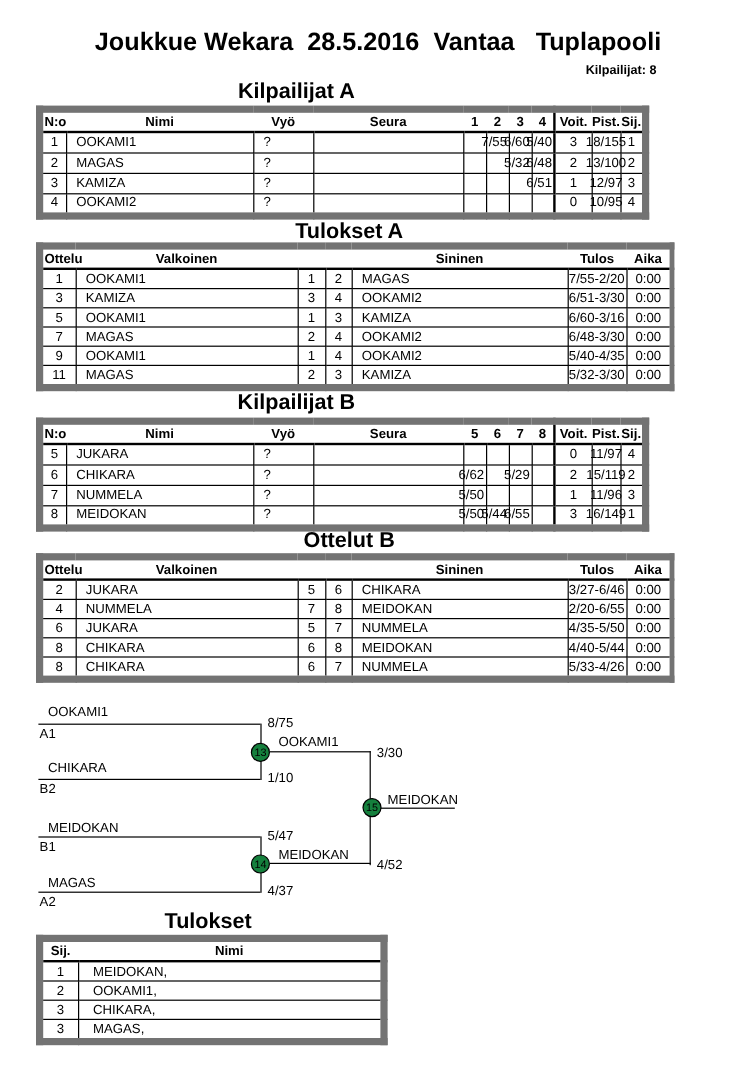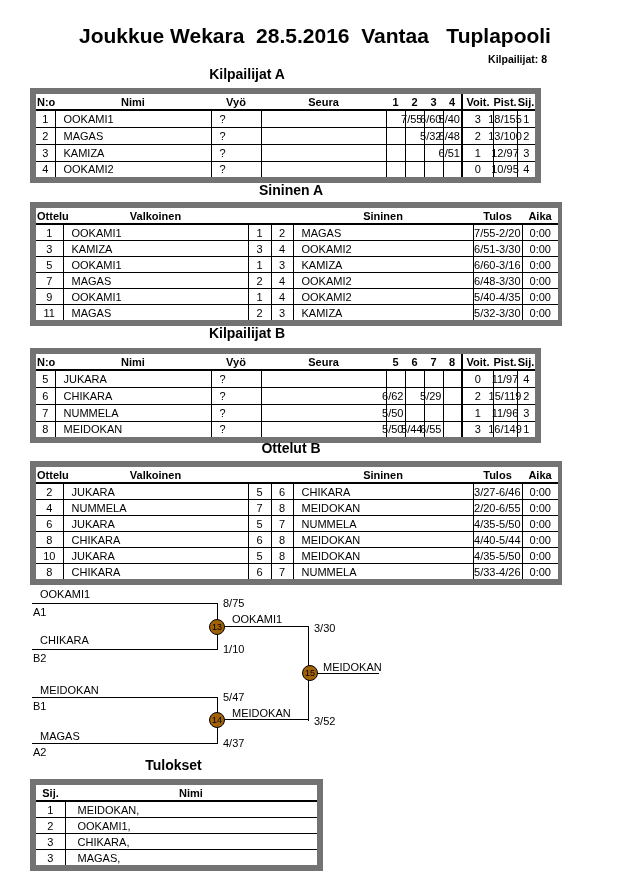--- a/index.html
+++ b/index.html
@@ -2,21 +2,21 @@
 <html><head>
 <meta charset="utf-8">
 <style>
   html,body { margin:0; padding:0; background:#fff; }
   .page { position:relative; width:562px; height:891px; background:#ffffff;
           font-family:"Liberation Sans", sans-serif; color:#000; overflow:hidden; }
 
   .main-title { position:absolute; top:24px; left:0; width:630px; text-align:center;
                 font-size:21px; font-weight:bold; white-space:pre; }
   .count-label { position:absolute; top:53px; right:15px; font-size:10.5px; font-weight:bold; }
-  .sec-title { position:absolute; text-align:center; font-size:14px; font-weight:bold; }
+  .sec-title { position:absolute; text-align:center; font-size:18px; font-weight:bold; }
 
   table.grid { position:absolute; border-collapse:collapse; table-layout:fixed; background:#fff; border:6px solid #737373; }
   table.grid th { font-size:11px; font-weight:bold; padding:0; border:none; border-bottom:2px solid #000;
                   white-space:nowrap; overflow:visible; text-align:center; height:15px; }
   table.grid td { font-size:11px; padding:0; border:1px solid #000; text-align:center;
                   white-space:nowrap; overflow:visible; height:15px; }
   table.pool tr { height:17px; }
   table.mt tr, table.res tr { height:16px; }
   table.pool tr.hd, table.mt tr.hd, table.res tr.hd { height:17px; }
   .tl { text-align:left !important; padding-left:8px !important; }
@@ -25,21 +25,21 @@
   .thick-l { border-left:2px solid #000 !important; }
   th.b-r { border-right:1px solid #000; }
   td.rel { position:relative; }
   .ovr { position:absolute; right:1px; top:50%; transform:translateY(-50%); white-space:nowrap; font-size:11px; }
   .ovc { position:absolute; left:50%; top:50%; transform:translate(-50%,-50%); white-space:nowrap; font-size:11px; }
 
   .bracket { position:absolute; left:0; top:0; width:630px; height:891px; }
   .hline { position:absolute; height:1px; background:#000; }
   .vline { position:absolute; width:1px; background:#000; }
   .bcircle { position:absolute; width:14px; height:14px; border:1px solid #000; border-radius:50%;
-             background:#a16207; text-align:center; font-size:9px; line-height:14px; font-weight:normal; }
+             background:#15803d; text-align:center; font-size:9px; line-height:14px; font-weight:normal; }
   .blabel { position:absolute; font-size:11px; line-height:12px; white-space:nowrap; }
 </style>
 </head>
 <body>
 
 <div class="page">
 
   <div class="main-title">Joukkue Wekara  28.5.2016  Vantaa   Tuplapooli</div>
   <div class="count-label">Kilpailijat: 8</div>
 
@@ -163,21 +163,21 @@
           </td>
         <td class="thick-l">0</td>
         <td class="rel">
             <span class="ovc">10/95</span>
           </td>
         <td>4</td>
       </tr>
       </tbody>
   </table>
 
-  <div class="sec-title" style="top:182px;left:30px;width:522px">Sininen A</div>
+  <div class="sec-title" style="top:182px;left:30px;width:522px">Tulokset A</div>
   <table class="grid mt" style="top:202px;left:30px;width:528px">
     <colgroup>
         <col style="width:30px">
         <col style="width:185px">
         <col style="width:23px">
         <col style="width:22px">
         <col style="width:180px">
         <col style="width:49px">
         <col style="width:39px">
       </colgroup>
@@ -452,31 +452,20 @@
         <td class="tl">CHIKARA</td>
         <td>6</td>
         <td>8</td>
         <td class="tl">MEIDOKAN</td>
         <td class="rel">
             <span class="ovr">4/40-5/44</span>
           </td>
         <td>0:00</td>
       </tr>
         <tr>
-        <td>10</td>
-        <td class="tl">JUKARA</td>
-        <td>5</td>
-        <td>8</td>
-        <td class="tl">MEIDOKAN</td>
-        <td class="rel">
-            <span class="ovr">4/35-5/50</span>
-          </td>
-        <td>0:00</td>
-      </tr>
-        <tr>
         <td>8</td>
         <td class="tl">CHIKARA</td>
         <td>6</td>
         <td>7</td>
         <td class="tl">NUMMELA</td>
         <td class="rel">
             <span class="ovr">5/33-4/26</span>
           </td>
         <td>0:00</td>
       </tr>
@@ -504,21 +493,21 @@
     <div class="hline" style="left:32px;top:697px;width:185px"></div>
     <div class="blabel" style="left:33px;top:700px">B1</div>
     <div class="blabel" style="left:40px;top:730px">MAGAS</div>
     <div class="hline" style="left:32px;top:743px;width:185px"></div>
     <div class="blabel" style="left:33px;top:746px">A2</div>
     <div class="vline" style="left:217px;top:697px;height:47px"></div>
     <div class="blabel" style="left:223px;top:691px">5/47</div>
     <div class="blabel" style="left:223px;top:737px">4/37</div>
     <div class="hline" style="left:225px;top:719px;width:84px"></div>
     <div class="blabel" style="left:232px;top:707px">MEIDOKAN</div>
-    <div class="blabel" style="left:314px;top:715px">3/52</div>
+    <div class="blabel" style="left:314px;top:715px">4/52</div>
     <div class="bcircle" style="left:209px;top:712px">14</div>
 
     <div class="hline" style="left:317px;top:673px;width:62px"></div>
     <div class="blabel" style="left:323px;top:661px">MEIDOKAN</div>
     <div class="bcircle" style="left:302px;top:665px">15</div>
   </div>
 
   <div class="sec-title" style="top:757px;left:30px;width:287px">Tulokset</div>
   <table class="grid res" style="top:779px;left:30px;width:287px">
     <colgroup>

